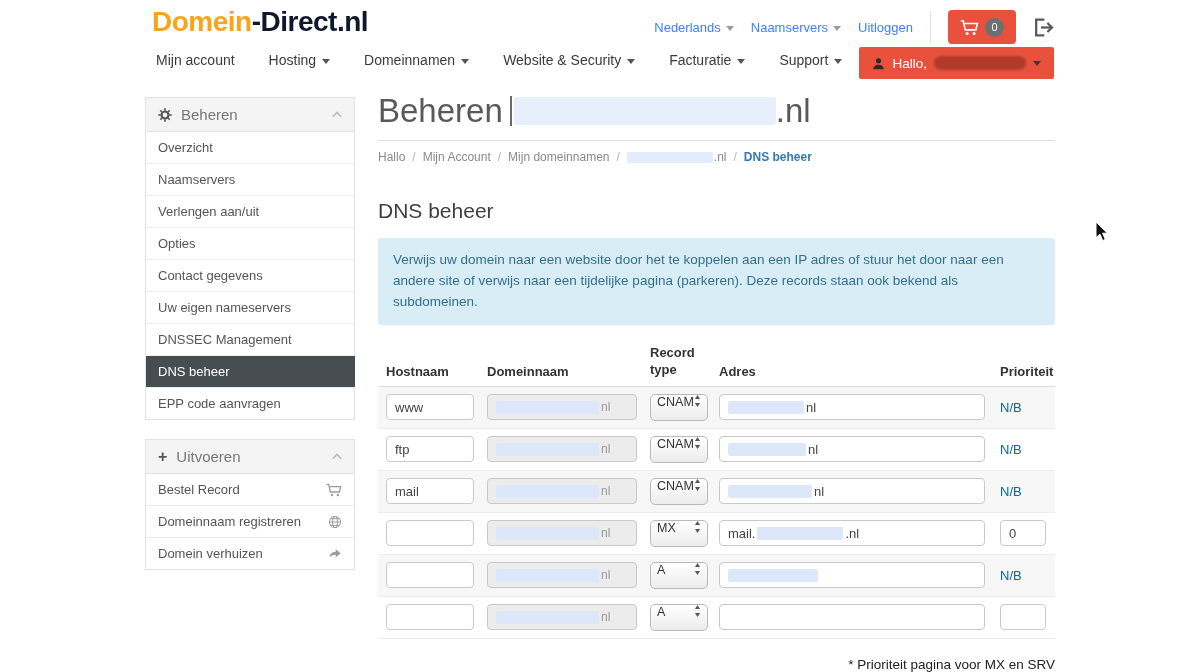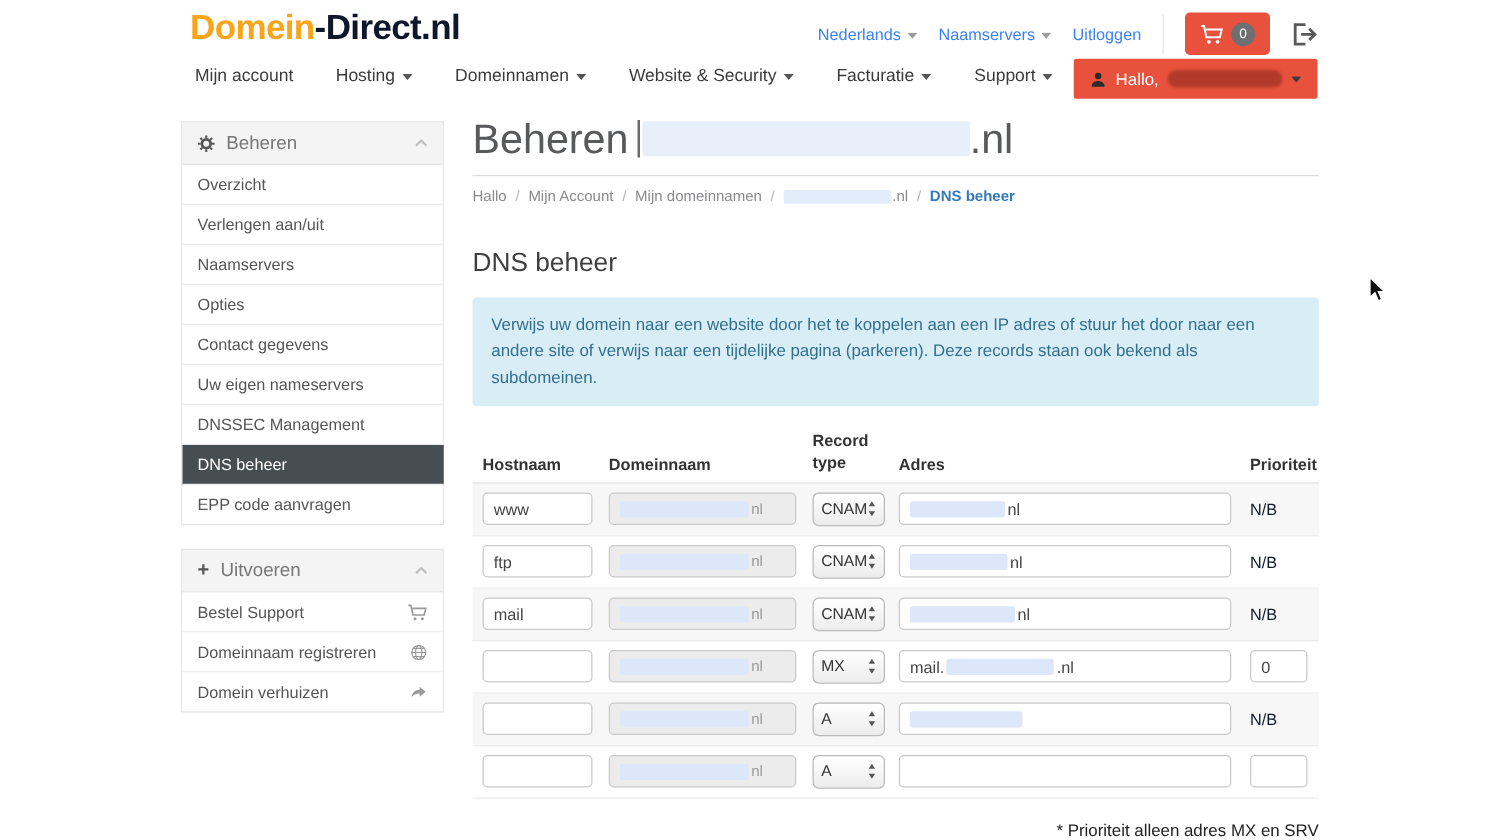--- a/index.html
+++ b/index.html
@@ -66,22 +66,22 @@
   input.inp,.inp{box-sizing:border-box;height:26px;border:1px solid #c9c9c9;border-radius:4px;background:#fff;font-size:13px;color:#444;font-family:"Liberation Sans",sans-serif}
   input.inp{padding:0 8px}
   input.host{width:88px}
   input.prio{width:46px}
   .inp-box{display:flex;align-items:center;padding:0 8px;gap:2px}
   .inp-domain{width:150px;background:#ececec}
   .inp-adres{width:266px}
   .redact{height:13px;background:#dce8fa;border-radius:2px;flex:none}
   .domain-redact{width:103px}
   .dim{color:#999;font-size:12px}
-  .selbox{box-sizing:border-box;width:58px;height:27px;border:1px solid #b9b9b9;border-radius:5px;background:linear-gradient(#fff,#ececec);display:flex;align-items:center;justify-content:space-between;padding:0 6px;font-size:12.5px;color:#333;cursor:pointer}
-  .prio-text{font-size:13px;color:#0f172a}
+  .selbox{box-sizing:border-box;width:58px;height:27px;border:1px solid #b9b9b9;border-radius:5px;background:linear-gradient(#fff,#ececec);display:flex;align-items:flex-start;justify-content:space-between;padding:0 6px;font-size:12.5px;color:#333;cursor:pointer}
+  .prio-text{font-size:13px;color:#0369a1}
 
   #footnote{margin-top:18px;text-align:right;font-size:13.5px;color:#222}
 
   #mouse-cursor{left:1095px;top:222px;pointer-events:none}
 </style>
 </head>
 <body>
 
 <div id="logo" class="abs">
   <span class="p1">Domein</span><span class="p2">-Direct.nl</span>
@@ -197,24 +197,24 @@
         <span class="chev">
           <svg width="10" height="7" viewBox="0 0 12 8" fill="none" stroke="#bdbdbd" stroke-width="2">
             <path d="M1 6.5L6 1.5 11 6.5"></path>
           </svg>
         </span>
       </div>
       <div class="side-item">
         <span>Overzicht</span>
       </div>
       <div class="side-item">
+        <span>Naamservers</span>
+      </div>
+      <div class="side-item">
         <span>Verlengen aan/uit</span>
-      </div>
-      <div class="side-item">
-        <span>Naamservers</span>
       </div>
       <div class="side-item">
         <span>Opties</span>
       </div>
       <div class="side-item">
         <span>Contact gegevens</span>
       </div>
       <div class="side-item">
         <span>Uw eigen nameservers</span>
       </div>
@@ -234,21 +234,21 @@
           <span class="plus-glyph">+</span>
         </span>
         <span>Uitvoeren</span>
         <span class="chev">
           <svg width="10" height="7" viewBox="0 0 12 8" fill="none" stroke="#bdbdbd" stroke-width="2">
             <path d="M1 6.5L6 1.5 11 6.5"></path>
           </svg>
         </span>
       </div>
       <div class="side-item">
-        <span>Bestel Support</span>
+        <span>Bestel Record</span>
         <span class="right-icon">
           <svg width="16" height="14" viewBox="0 0 24 21" fill="none" stroke="#9a9a9a" stroke-width="2">
             <path d="M1 2h3l2.6 11.5H20l2-8H6"></path>
             <circle cx="9" cy="18" r="1.8" fill="#9a9a9a" stroke="none"></circle>
             <circle cx="17.8" cy="18" r="1.8" fill="#9a9a9a" stroke="none"></circle>
           </svg>
         </span>
       </div>
       <div class="side-item">
         <span>Domeinnaam registreren</span>
@@ -489,21 +489,21 @@
           <div class="cell">
             <div class="inp inp-box inp-adres"></div>
           </div>
           <div class="cell">
             <input class="inp prio" type="text" style="">
           </div>
         </div>
       </div>
   </div>
 
-  <div id="footnote">* Prioriteit alleen adres MX en SRV</div>
+  <div id="footnote">* Prioriteit pagina voor MX en SRV</div>
 
 </div>
 
 <div id="mouse-cursor" class="abs">
   <svg width="14" height="20" viewBox="0 0 14 20">
       <polygon points="1,0 1,15.5 5,12.2 7.7,18.6 10.3,17.4 7.6,11.2 12.5,11.2" fill="#111" stroke="#fff" stroke-width="1"></polygon>
     </svg>
 </div>
 
 </body></html>

